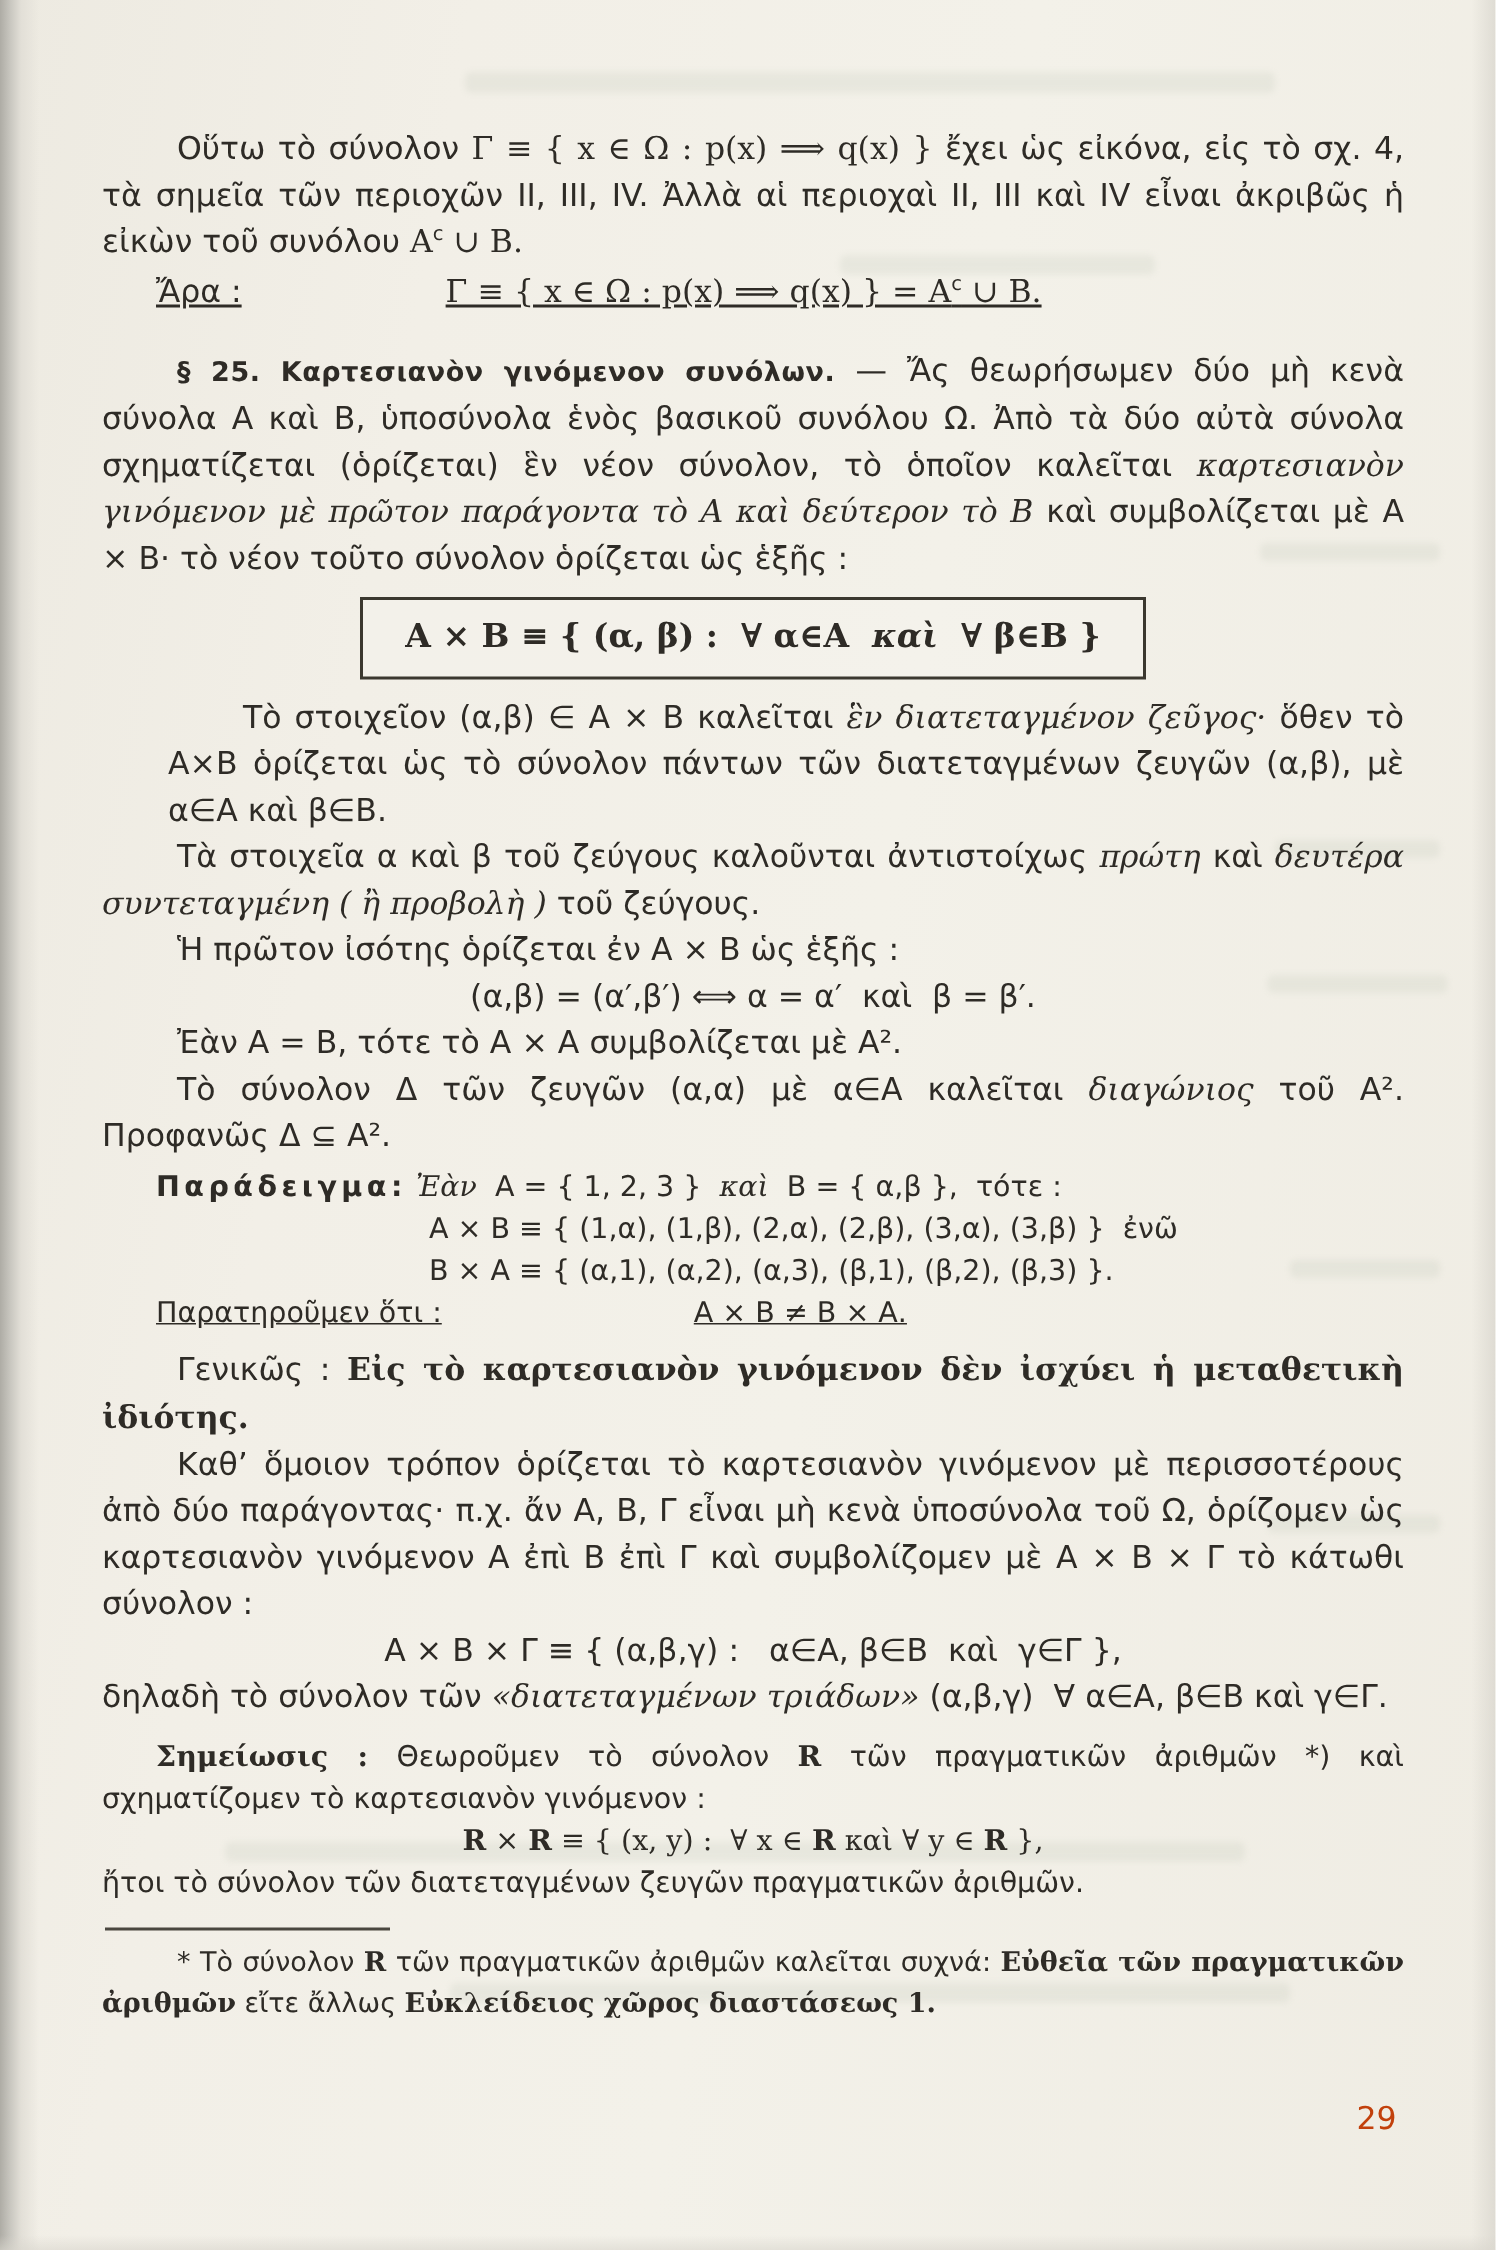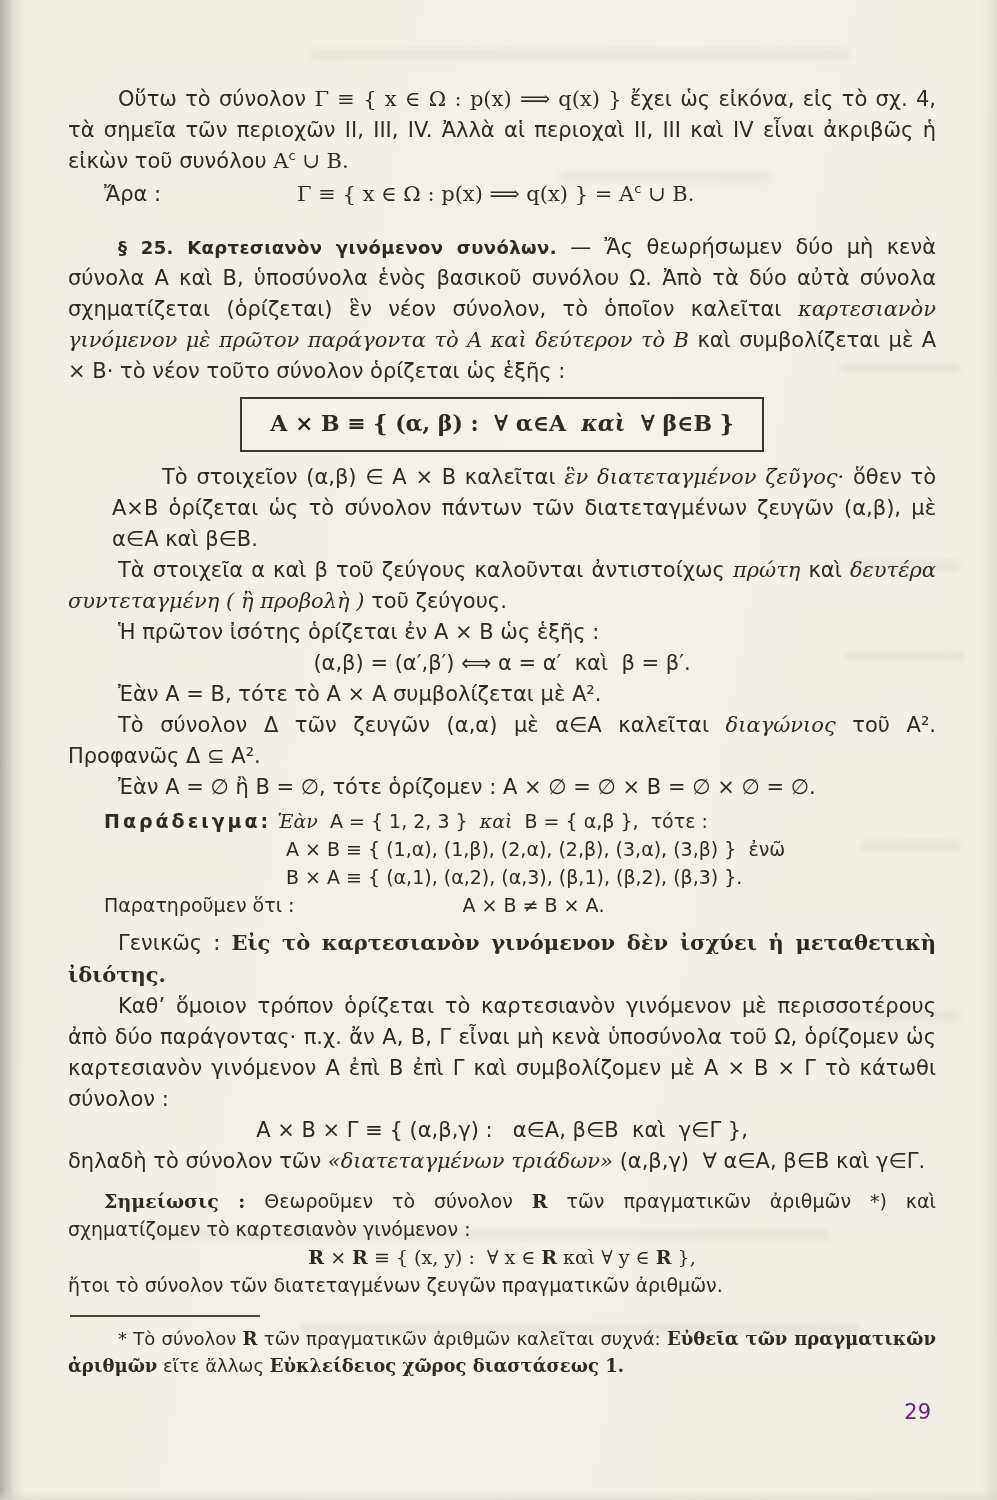--- a/index.html
+++ b/index.html
@@ -22,40 +22,40 @@
   p{margin:0;}
   .indent{text-indent:50px;}
   .i{font-family:"DejaVu Serif",serif;font-style:italic;}
   .ib{font-family:"DejaVu Serif",serif;font-style:italic;font-weight:bold;}
   .m{font-family:"DejaVu Serif",serif;}
   .mb{font-family:"DejaVu Serif",serif;font-weight:bold;}
   .sp{font-weight:bold;letter-spacing:3px;}
   .hb{font-weight:bold;font-size:18px;letter-spacing:.4px;}
   sup{font-size:13px;line-height:0;}
 
-  .flex-line{display:flex;text-align:left;}
+  .flex-line{display:flex;text-align:left;text-decoration:underline;}
   .ara{margin-top:2px;padding-left:36px;}
   .ara .formula{margin-left:136px;}
   .heading-para{margin-top:22px;}
   .boxwrap{text-align:center;margin:10px 0 0 0;text-decoration:underline;}
   .defbox{display:inline-block;border:2px solid #3b382f;padding:10px 28px 12px 28px;
     font-size:22px;line-height:28px;background:rgba(255,255,255,.12);}
   .after-box{margin-top:10px;margin-left:44px;}
   .center{text-align:center;}
   .example{font-size:19px;line-height:28px;margin-top:4px;text-align:left;}
   .ex-l1{padding-left:36px;}
   .ex-ind{margin-left:218px;}
   .ex-l4{padding-left:36px;align-items:flex-end;}
   .ex-l4 .formula{margin-left:168px;}
   .genikos{margin-top:8px;}
   .note{font-size:19px;line-height:28px;margin-top:10px;}
   .note .indent{text-indent:36px;}
   .fnrule{width:190px;border:none;border-top:2px solid #4a473f;margin:16px 0 8px 2px;}
   .footnote{font-size:18px;line-height:27px;}
-  .pageno{position:absolute;right:66px;bottom:76px;font-size:21px;color:#701a75;}
+  .pageno{position:absolute;right:66px;bottom:76px;font-size:21px;color:#c2410c;}
 </style>
 </head>
 <body>
 
 <div class="spine"></div>
 <div class="right-edge"></div>
 <div class="bottom-edge"></div>
 
 <div class="smudge" style="left:310px;top:48px;width:540px;height:14px;"></div>
 <div class="smudge" style="left:560px;top:170px;width:210px;height:13px;"></div>
@@ -89,21 +89,20 @@
   <p class="indent"><span>Τὰ στοιχεῖα α καὶ β τοῦ ζεύγους καλοῦνται ἀντιστοίχως </span><span class="i">πρώτη</span><span> καὶ </span><span class="i">δευτέρα συντεταγμένη ( ἢ προβολὴ )</span><span> τοῦ ζεύγους.</span></p>
 
   <p class="indent"><span>Ἡ πρῶτον ἰσότης ὁρίζεται ἐν Α × Β ὡς ἑξῆς :</span></p>
 
   <div class="center"><span>(α,β) = (α′,β′) ⟺ α = α′ &nbsp;καὶ&nbsp; β = β′.</span></div>
 
   <p class="indent"><span>Ἐὰν Α = Β, τότε τὸ Α × Α συμβολίζεται μὲ Α².</span></p>
 
   <p class="indent"><span>Τὸ σύνολον Δ τῶν ζευγῶν (α,α) μὲ α∈Α καλεῖται </span><span class="i">διαγώνιος</span><span> τοῦ Α². Προφανῶς Δ ⊆ Α².</span></p>
 
-  <p class="indent"><span>Ἐὰν Α = ∅ ἢ Β = ∅, τότε ὁρίζομεν : Α × ∅ = ∅ × Β = ∅ × ∅ = ∅.</span></p>
 
   <div class="example">
     <div class="ex-l1"><span class="sp">Παράδειγμα:</span><span> </span><span class="i">Ἐὰν</span><span> &nbsp;Α = { 1, 2, 3 }&nbsp; </span><span class="i">καὶ</span><span> &nbsp;Β = { α,β },&nbsp; τότε :</span></div>
     <div class="ex-ind"><span>Α × Β ≡ { (1,α), (1,β), (2,α), (2,β), (3,α), (3,β) } &nbsp;ἐνῶ</span></div>
     <div class="ex-ind"><span>Β × Α ≡ { (α,1), (α,2), (α,3), (β,1), (β,2), (β,3) }.</span></div>
     <div class="flex-line ex-l4">
       <span class="label"><span>Παρατηροῦμεν ὅτι :</span></span>
       <span class="formula"><span>Α × Β ≠ Β × Α.</span></span>
     </div>
   </div>

